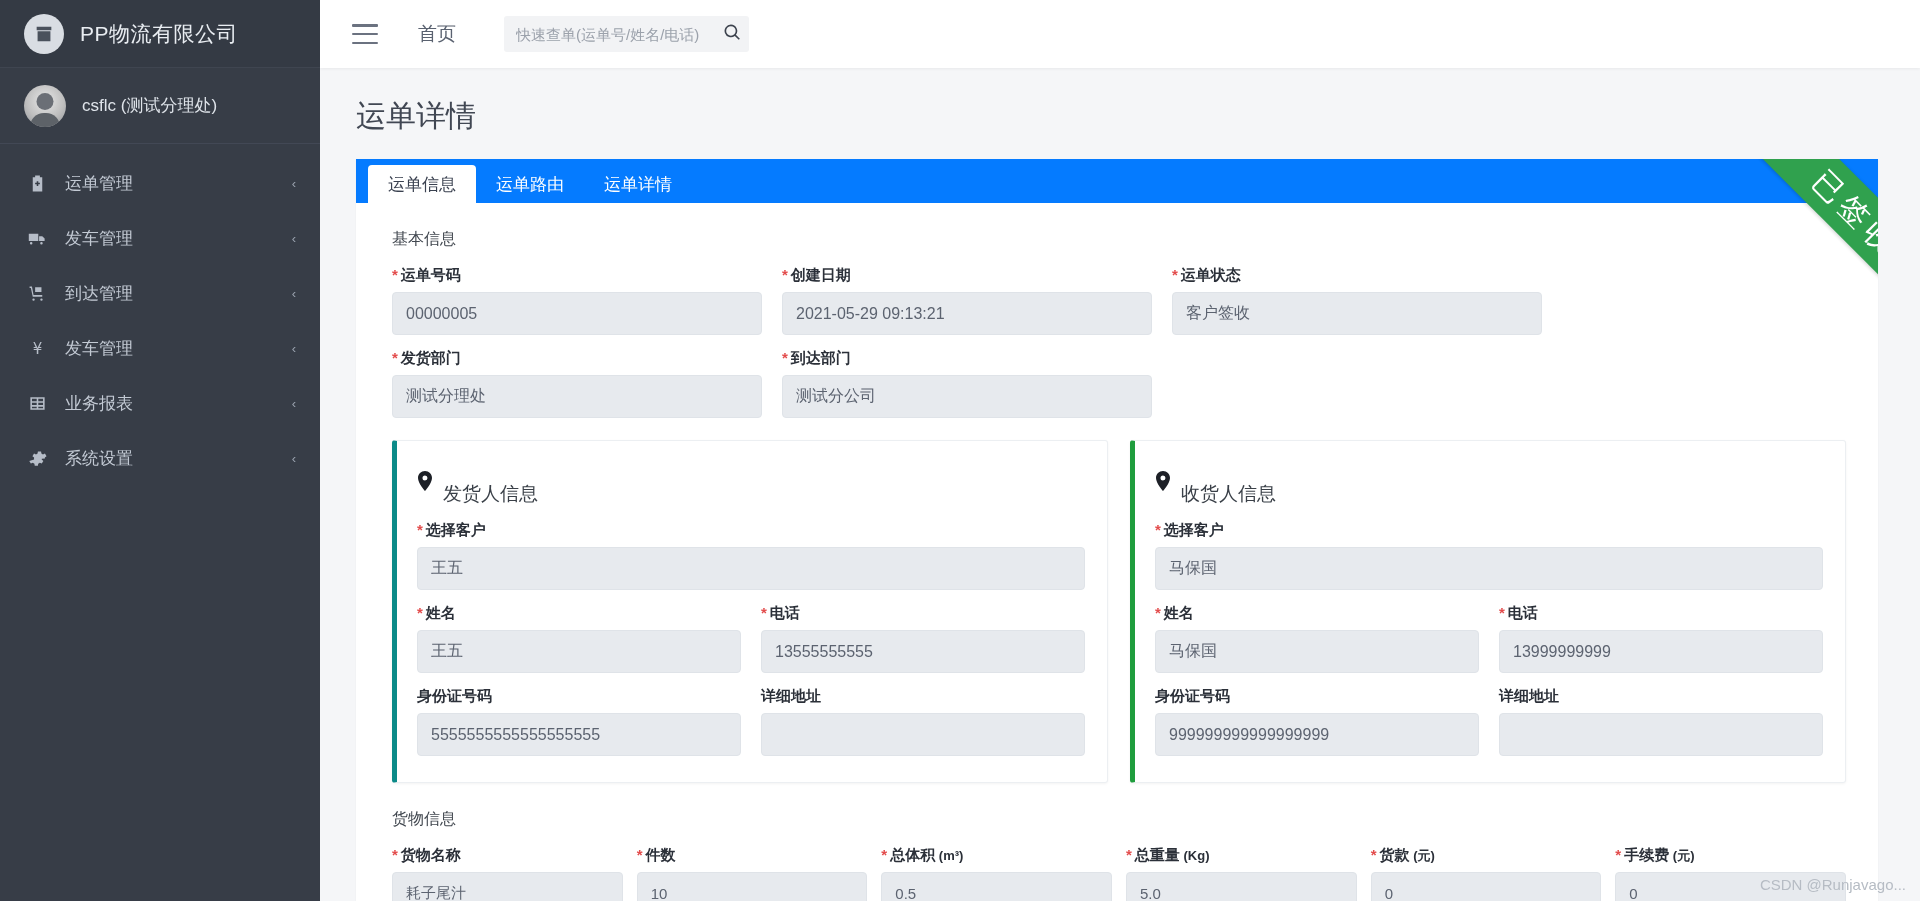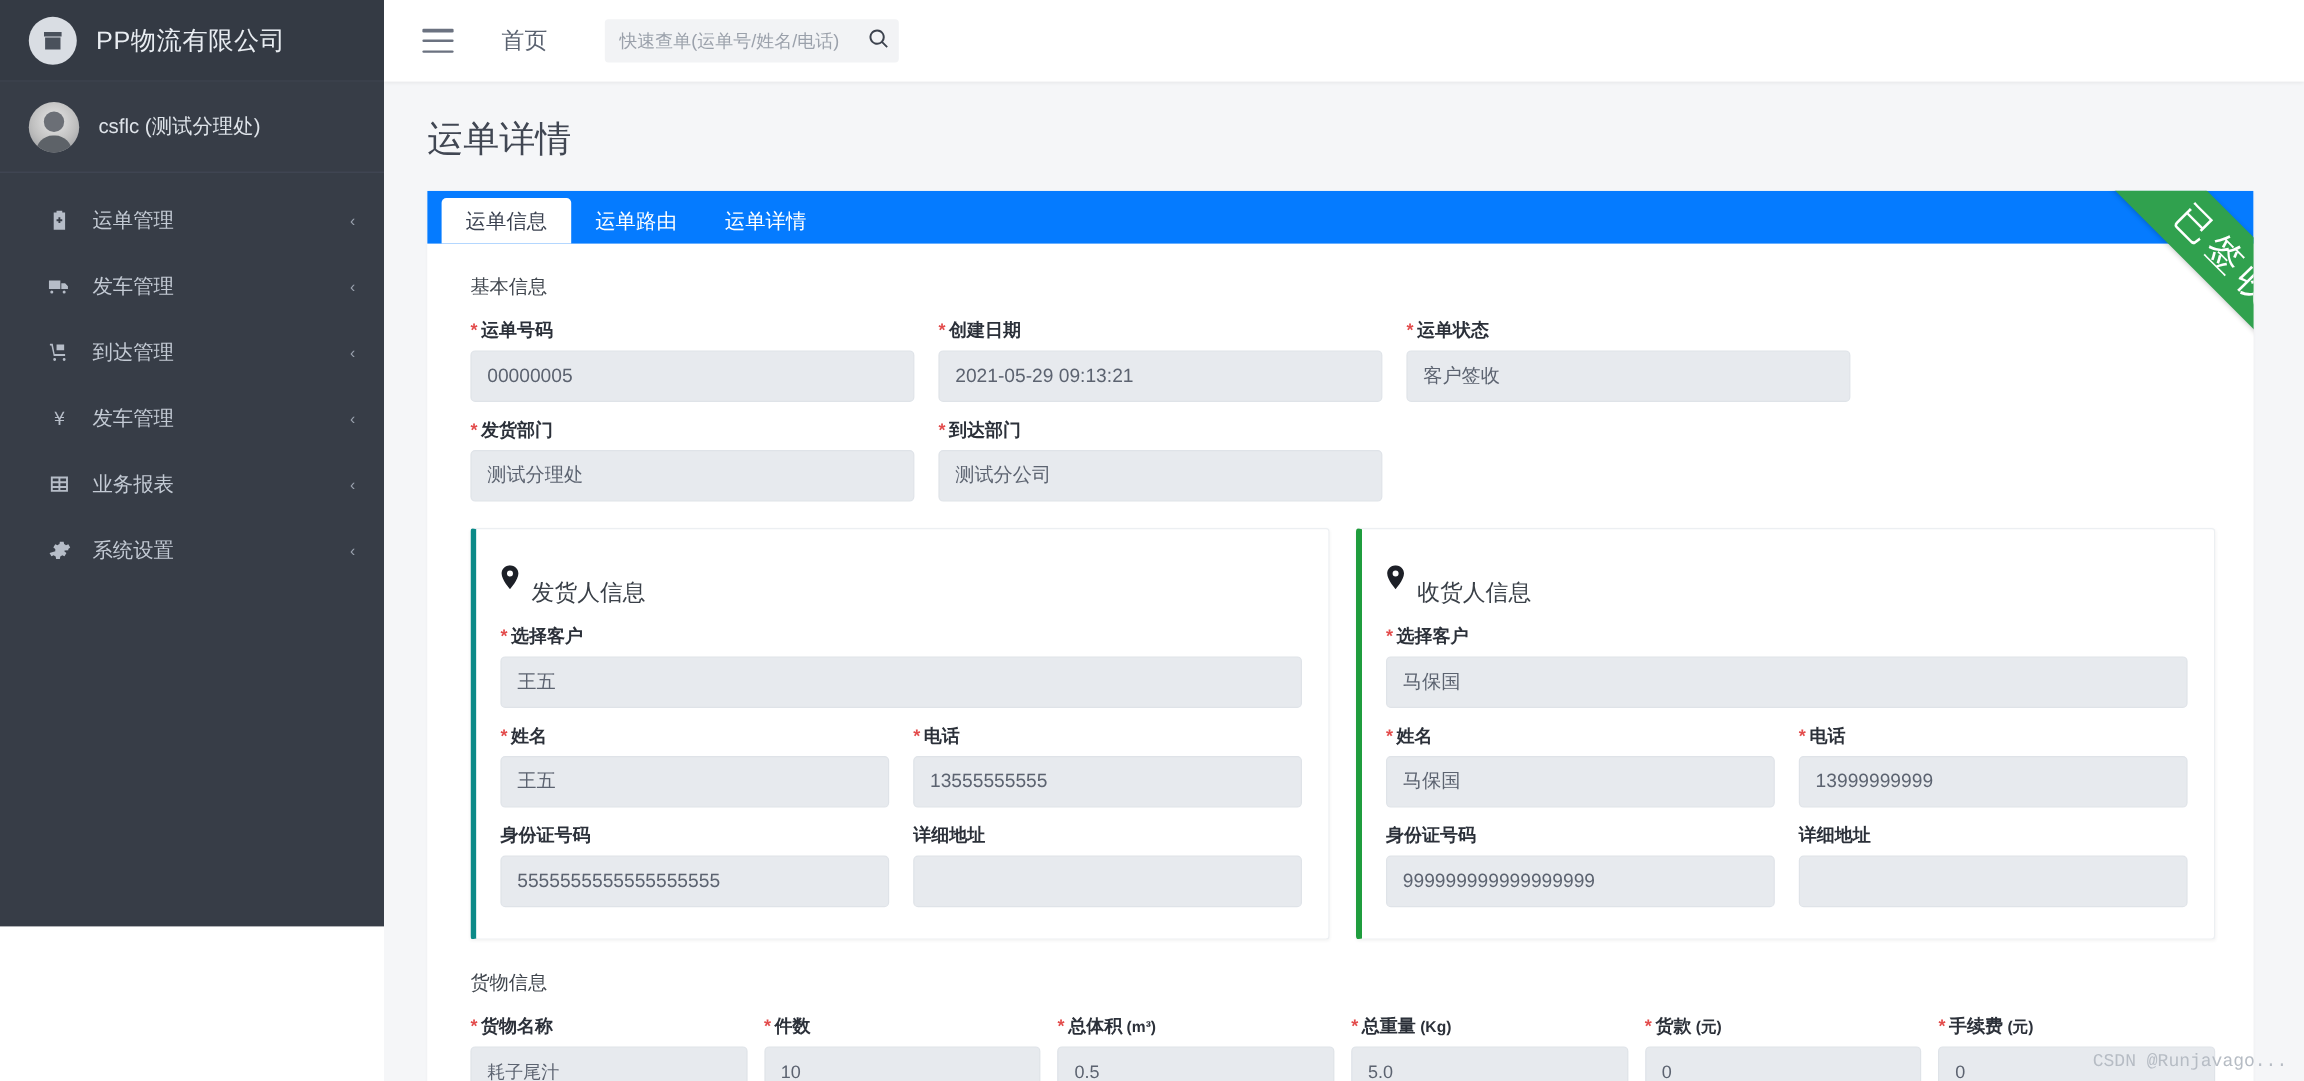--- a/index.html
+++ b/index.html
@@ -7,21 +7,21 @@
   html, body {
     width: 1920px; height: 901px;
     font-family: "Liberation Sans", "DejaVu Sans", sans-serif;
     background: #ffffff;
     overflow: hidden;
   }
   .app { display: flex; width: 1920px; height: 901px; position: relative; }
 
   
   .sidebar {
-    width: 320px; min-width: 320px; height: 772px;
+    width: 320px; min-width: 320px; height: 901px;
     background: #373d47; color: #b8c0cc;
     display: flex; flex-direction: column;
     position: relative; z-index: 5;
   }
   .brand {
     height: 68px; display: flex; align-items: center;
     padding-left: 24px; gap: 16px;
     background: #343a44;
     border-bottom: 1px solid #3f4550;
   }
@@ -53,21 +53,21 @@
   }
   .avatar .body {
     position: absolute; left: 50%; bottom: -4px;
     transform: translateX(-50%);
     width: 30px; height: 18px; border-radius: 14px 14px 0 0;
     background: #5d6views;
     background: #5d6268;
   }
   .user-name { font-size: 17px; color: #dfe4ea; }
 
-  .nav { padding-top: 12px; padding-left: 12px; }
+  .nav { padding-top: 12px; }
   .nav-item {
     height: 55px; display: flex; align-items: center;
     padding: 0 24px 0 26px; gap: 17px;
     color: #c3cad4; font-size: 17px; cursor: pointer;
   }
   .nav-ico {
     width: 22px; flex: 0 0 22px; display: flex;
     align-items: center; justify-content: center;
     color: #b6bdc8;
   }
@@ -188,21 +188,21 @@
 
   
   .cargo { margin-top: 26px; }
   .cargo-grid { display: flex; gap: 14px; }
   .cargo-grid .fld { flex: 1; margin-bottom: 0; }
   .cargo-grid .fld-input { font-size: 15px; }
 
   .watermark {
     position: absolute; right: 14px; bottom: 8px;
     font-size: 15px; color: #b6bcc4; z-index: 9;
-    font-family: Liberation Mono, monospace;
+    font-family: Liberation Sans, sans-serif;
   }
 </style>
 </head>
 <body>
 
 <div class="app">
 
   <aside class="sidebar">
     <div class="brand">
       <div class="brand-logo">

